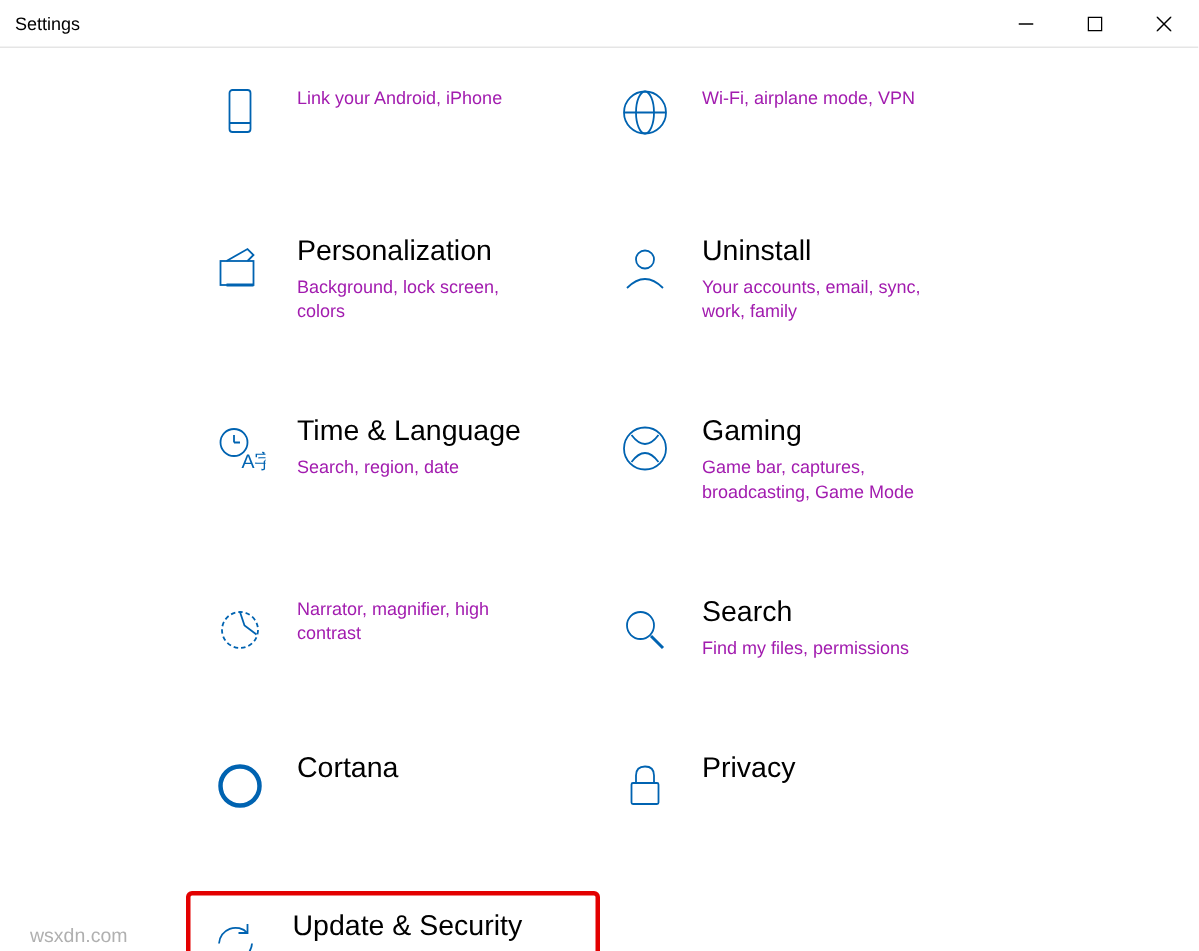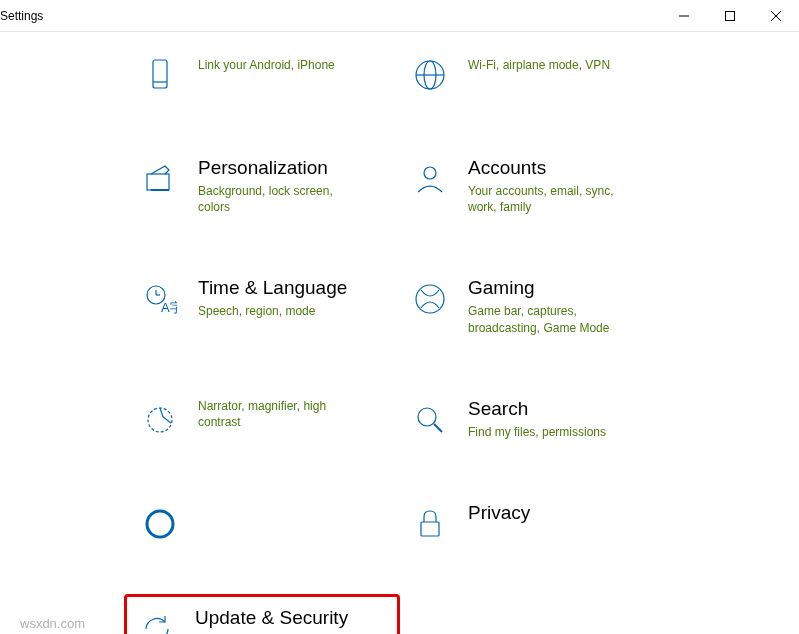--- a/index.html
+++ b/index.html
@@ -1,33 +1,33 @@
 <!DOCTYPE html>
 <html><head>
 <meta charset="utf-8">
 <style>
 * { margin: 0; padding: 0; box-sizing: border-box; font-family: "Segoe UI", Arial, sans-serif; }
 body { background: #fff; width: 799px; height: 634px; overflow: hidden; position: relative; }
 
 .titlebar { height: 32px; display: flex; align-items: center; border-bottom: 1px solid #e5e5e5; position: relative; }
-.titlebar-title { padding-left: 0; font-size: 12px; color: #000; }
+.titlebar-title { padding-left: 10px; font-size: 12px; color: #000; }
 .window-controls { position: absolute; right: 0; top: 0; display: flex; height: 32px; }
 .win-btn { width: 46px; height: 32px; display: flex; align-items: center; justify-content: center; color: #000; font-size: 10px; cursor: pointer; }
 .win-btn svg { width: 10px; height: 10px; }
 
 .content { padding: 0 0 0 0; }
 .grid { display: grid; grid-template-columns: 270px 270px; column-gap: 0; row-gap: 50px; margin-left: 130px; margin-top: 15px; }
 
 .tile { display: flex; align-items: flex-start; cursor: pointer; padding: 6px 10px; }
 .tile-icon { width: 40px; height: 40px; flex-shrink: 0; display: flex; align-items: center; justify-content: center; margin-right: 18px; margin-top: 2px; }
 .tile-icon svg { width: 34px; height: 34px; stroke: #0063b1; fill: none; stroke-width: 1.2; }
 
 .tile-text { display: flex; flex-direction: column; }
 .tile-title { font-size: 19px; color: #000; margin-bottom: 4px; }
-.tile-desc { font-size: 12px; color: #4d7c0f; line-height: 1.35; max-width: 170px; }
+.tile-desc { font-size: 12px; color: #a21caf; line-height: 1.35; max-width: 170px; }
 
 .highlight { border: 3px solid #e30000; border-radius: 4px; padding: 10px 10px 12px 10px; margin-top: -6px; margin-left: -6px; }
 
 .watermark { position: absolute; bottom: 3px; left: 20px; font-size: 13px; color: #b0b0b0; }
 </style>
 </head>
 <body>
 
 <div class="titlebar">
   <div class="titlebar-title">Settings</div>
@@ -97,37 +97,37 @@
 
 
     <div class="tile">
       <div class="tile-icon">
         <svg viewBox="0 0 34 34">
             <circle cx="17" cy="11" r="6"></circle>
             <path d="M 5 30 Q 17 18 29 30"></path>
           </svg>
       </div>
       <div class="tile-text">
-        <div class="tile-title">Accounts</div>
+        <div class="tile-title">Uninstall</div>
         <div class="tile-desc">Your accounts, email, sync, work, family</div>
       </div>
     </div>
 
     <div class="tile">
       <div class="tile-icon">
         <svg viewBox="0 0 34 34">
             <circle cx="13" cy="13" r="9"></circle>
             <line x1="13" y1="13" x2="13" y2="8"></line>
             <line x1="13" y1="13" x2="17" y2="13"></line>
             <text x="18" y="30" font-size="13" fill="#0063b1" stroke="none">A字</text>
           </svg>
       </div>
       <div class="tile-text">
         <div class="tile-title">Time &amp; Language</div>
-        <div class="tile-desc">Speech, region, mode</div>
+        <div class="tile-desc">Search, region, date</div>
       </div>
     </div>
 
     <div class="tile">
       <div class="tile-icon">
         <svg viewBox="0 0 34 34">
             <circle cx="17" cy="17" r="14"></circle>
             <path d="M 8 8 Q 17 20 26 8"></path>
             <path d="M 8 26 Q 17 14 26 26"></path>
           </svg>
@@ -163,20 +163,21 @@
       </div>
     </div>
 
     <div class="tile">
       <div class="tile-icon">
         <svg viewBox="0 0 34 34">
             <circle cx="17" cy="17" r="13" stroke-width="3"></circle>
           </svg>
       </div>
       <div class="tile-text">
+        <div class="tile-title">Cortana</div>
       </div>
     </div>
 
     <div class="tile">
       <div class="tile-icon">
         <svg viewBox="0 0 34 34">
             <rect x="8" y="15" width="18" height="14" rx="1"></rect>
             <path d="M 11 15 L 11 10 Q 11 4 17 4 Q 23 4 23 10 L 23 15"></path>
           </svg>
       </div>

